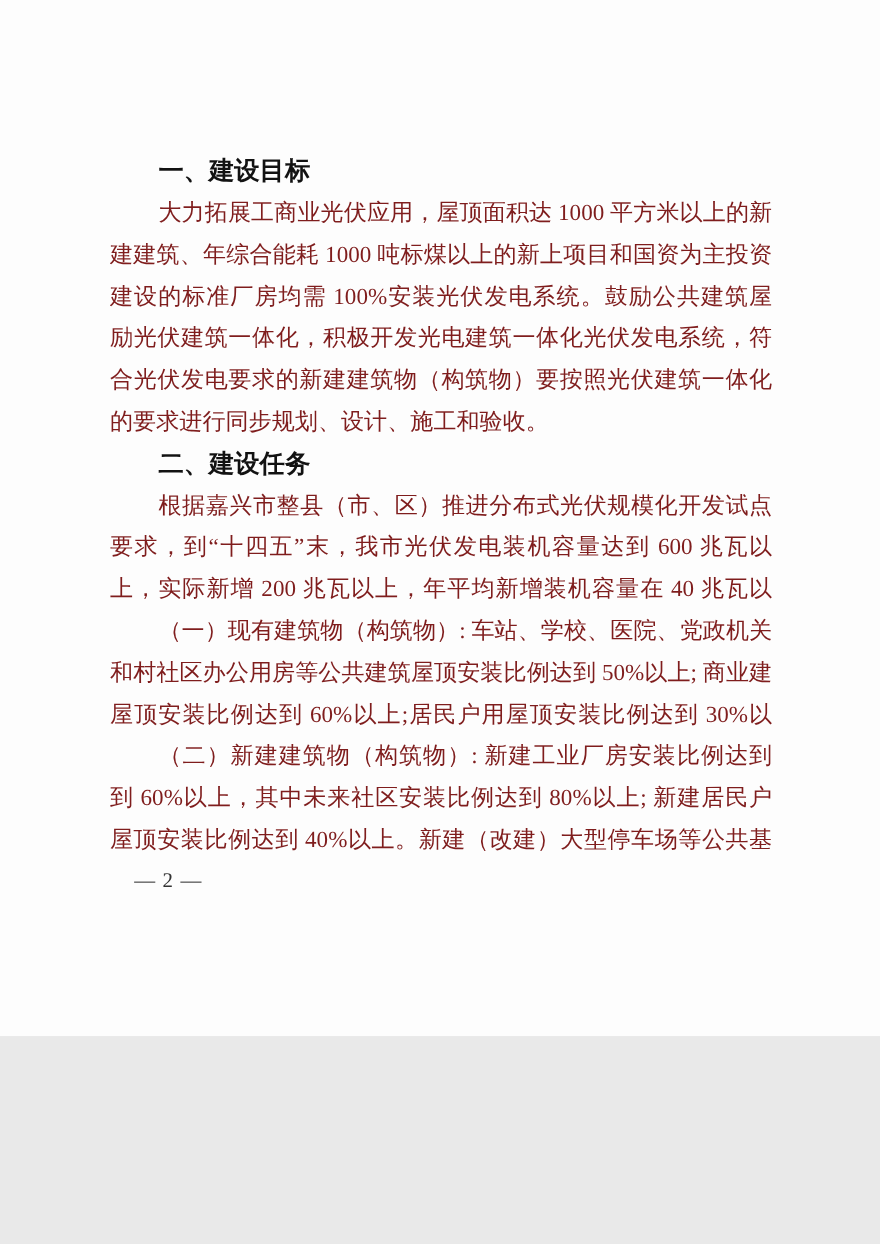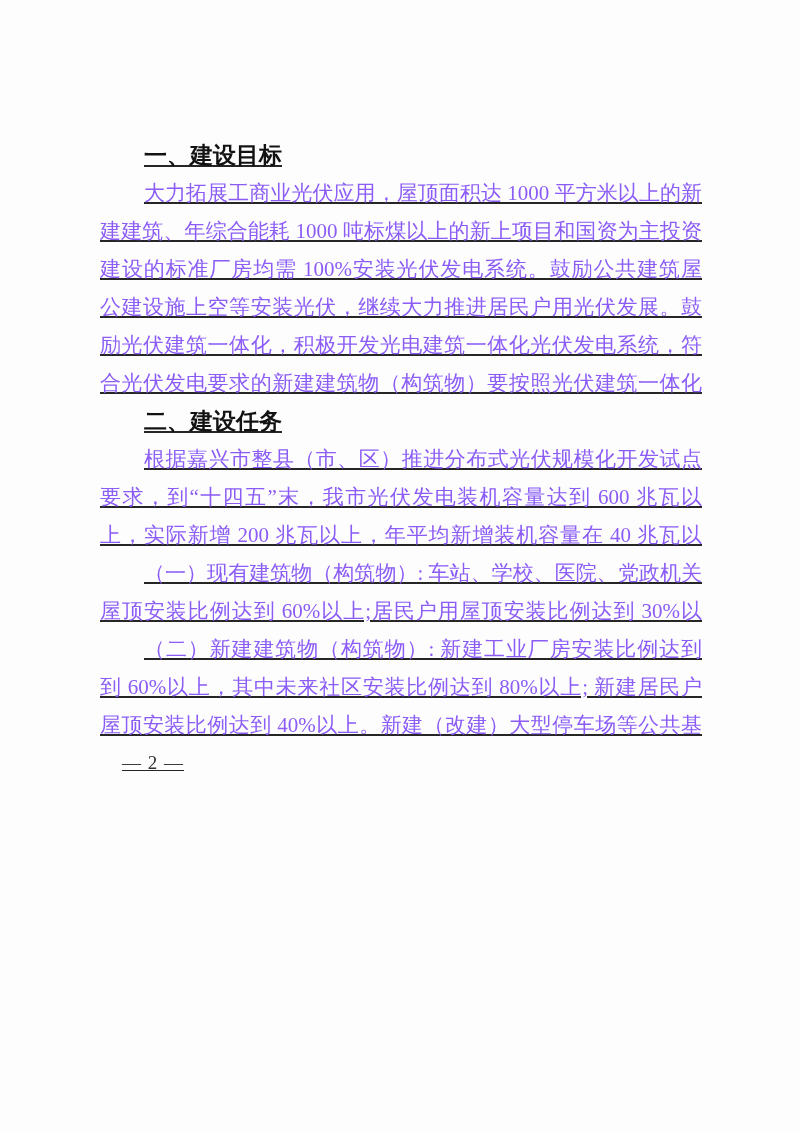--- a/index.html
+++ b/index.html
@@ -1,36 +1,35 @@
 <!DOCTYPE html>
 <html><head>
 <meta charset="utf-8">
 <style>
   html, body { margin: 0; padding: 0; background: #e9e9e9; }
   .page {
     position: relative;
     width: 800px;
-    height: 1131px;
+    height: 942px;
     margin: 0 auto;
     background: #fdfdfd;
     font-family: "Liberation Serif", serif;
     color: #262626;
     overflow: hidden;
-    text-decoration: underline;
   }
   .content {
     padding: 136px 98px 0 100px;
   }
   .line {
     font-size: 21px;
     line-height: 38px;
     height: 38px;
     overflow: hidden;
     white-space: normal;
-    color: #8b5cf6;
+    color: #7f1d1d;
   }
   .line.fill {
     text-align: justify;
     text-align-last: justify;
     text-justify: inter-character;
   }
   .line.plain {
     text-align: left;
   }
   .line.indent {
@@ -57,28 +56,29 @@
 </head>
 <body>
 
 <div class="page">
   <div class="content">
     <div>
         <div class="line heading">一、建设目标</div>
         <div class="line fill indent">大力拓展工商业光伏应用，屋顶面积达 1000 平方米以上的新</div>
         <div class="line fill">建建筑、年综合能耗 1000 吨标煤以上的新上项目和国资为主投资</div>
         <div class="line fill">建设的标准厂房均需 100%安装光伏发电系统。鼓励公共建筑屋顶、</div>
-        <div class="line fill">公建设施上空等安装光伏，继续大力推进居民户用光伏发展。鼓</div>
         <div class="line fill">励光伏建筑一体化，积极开发光电建筑一体化光伏发电系统，符</div>
         <div class="line fill">合光伏发电要求的新建建筑物（构筑物）要按照光伏建筑一体化</div>
+        <div class="line plain">的要求进行同步规划、设计、施工和验收。</div>
         <div class="line heading">二、建设任务</div>
         <div class="line fill indent">根据嘉兴市整县（市、区）推进分布式光伏规模化开发试点</div>
         <div class="line fill">要求，到“十四五”末，我市光伏发电装机容量达到 600 兆瓦以</div>
         <div class="line fill">上，实际新增 200 兆瓦以上，年平均新增装机容量在 40 兆瓦以上。</div>
         <div class="line fill indent">（一）现有建筑物（构筑物）: 车站、学校、医院、党政机关</div>
+        <div class="line fill">和村社区办公用房等公共建筑屋顶安装比例达到 50%以上; 商业建</div>
         <div class="line fill">屋顶安装比例达到 60%以上;居民户用屋顶安装比例达到 30%以上;</div>
         <div class="line fill indent">（二）新建建筑物（构筑物）: 新建工业厂房安装比例达到 80%</div>
         <div class="line fill">到 60%以上，其中未来社区安装比例达到 80%以上; 新建居民户用</div>
         <div class="line fill">屋顶安装比例达到 40%以上。新建（改建）大型停车场等公共基础</div>
       </div>
     <div class="page-number">— 2 —</div>
   </div>
 </div>
 
 </body></html>

